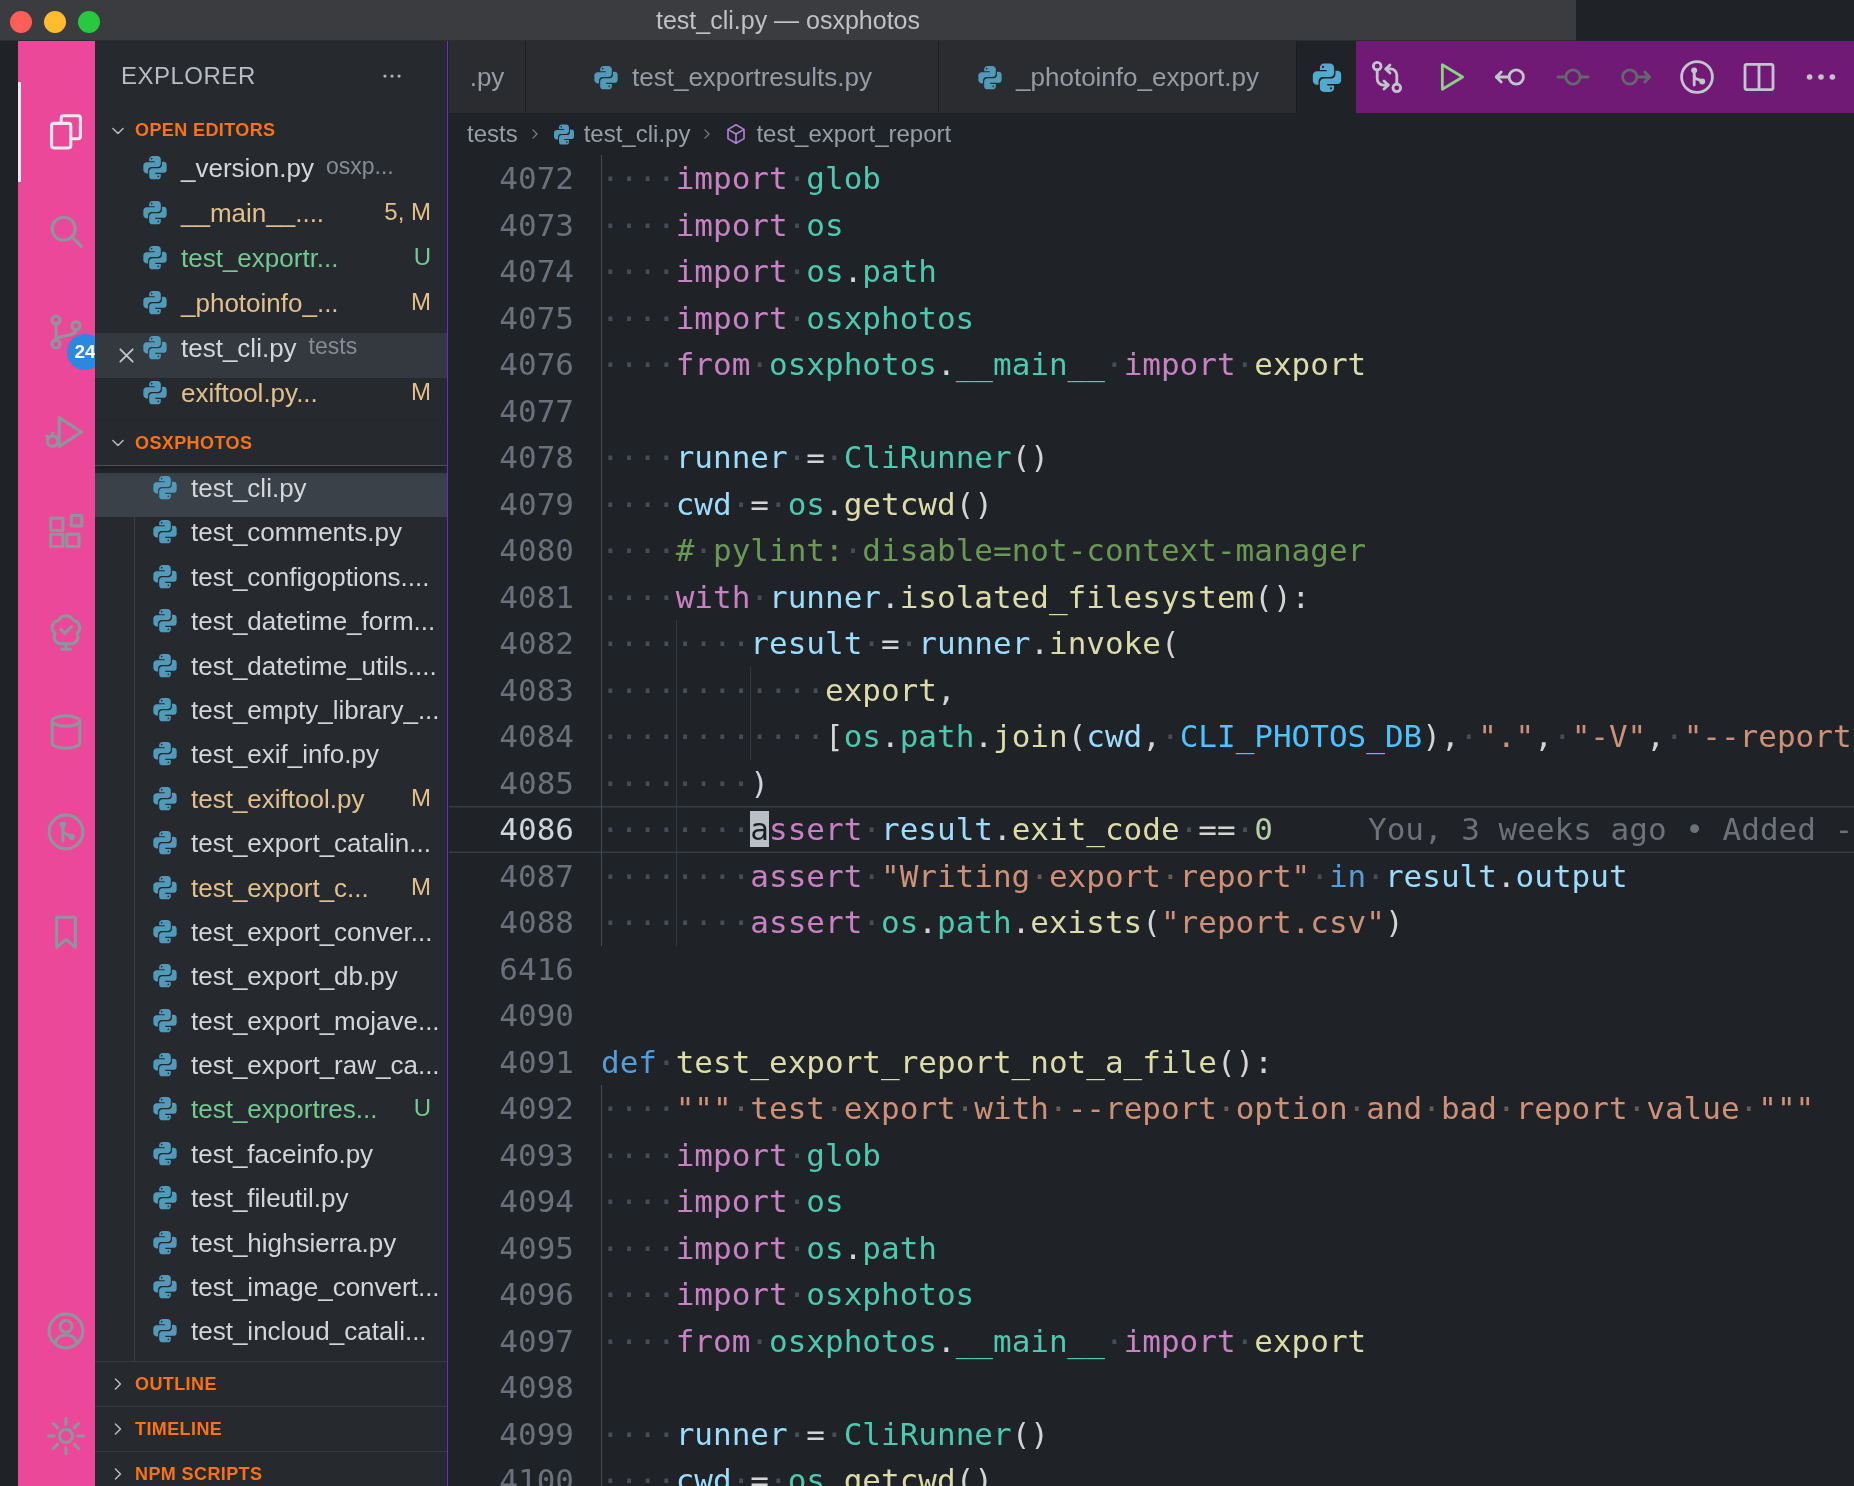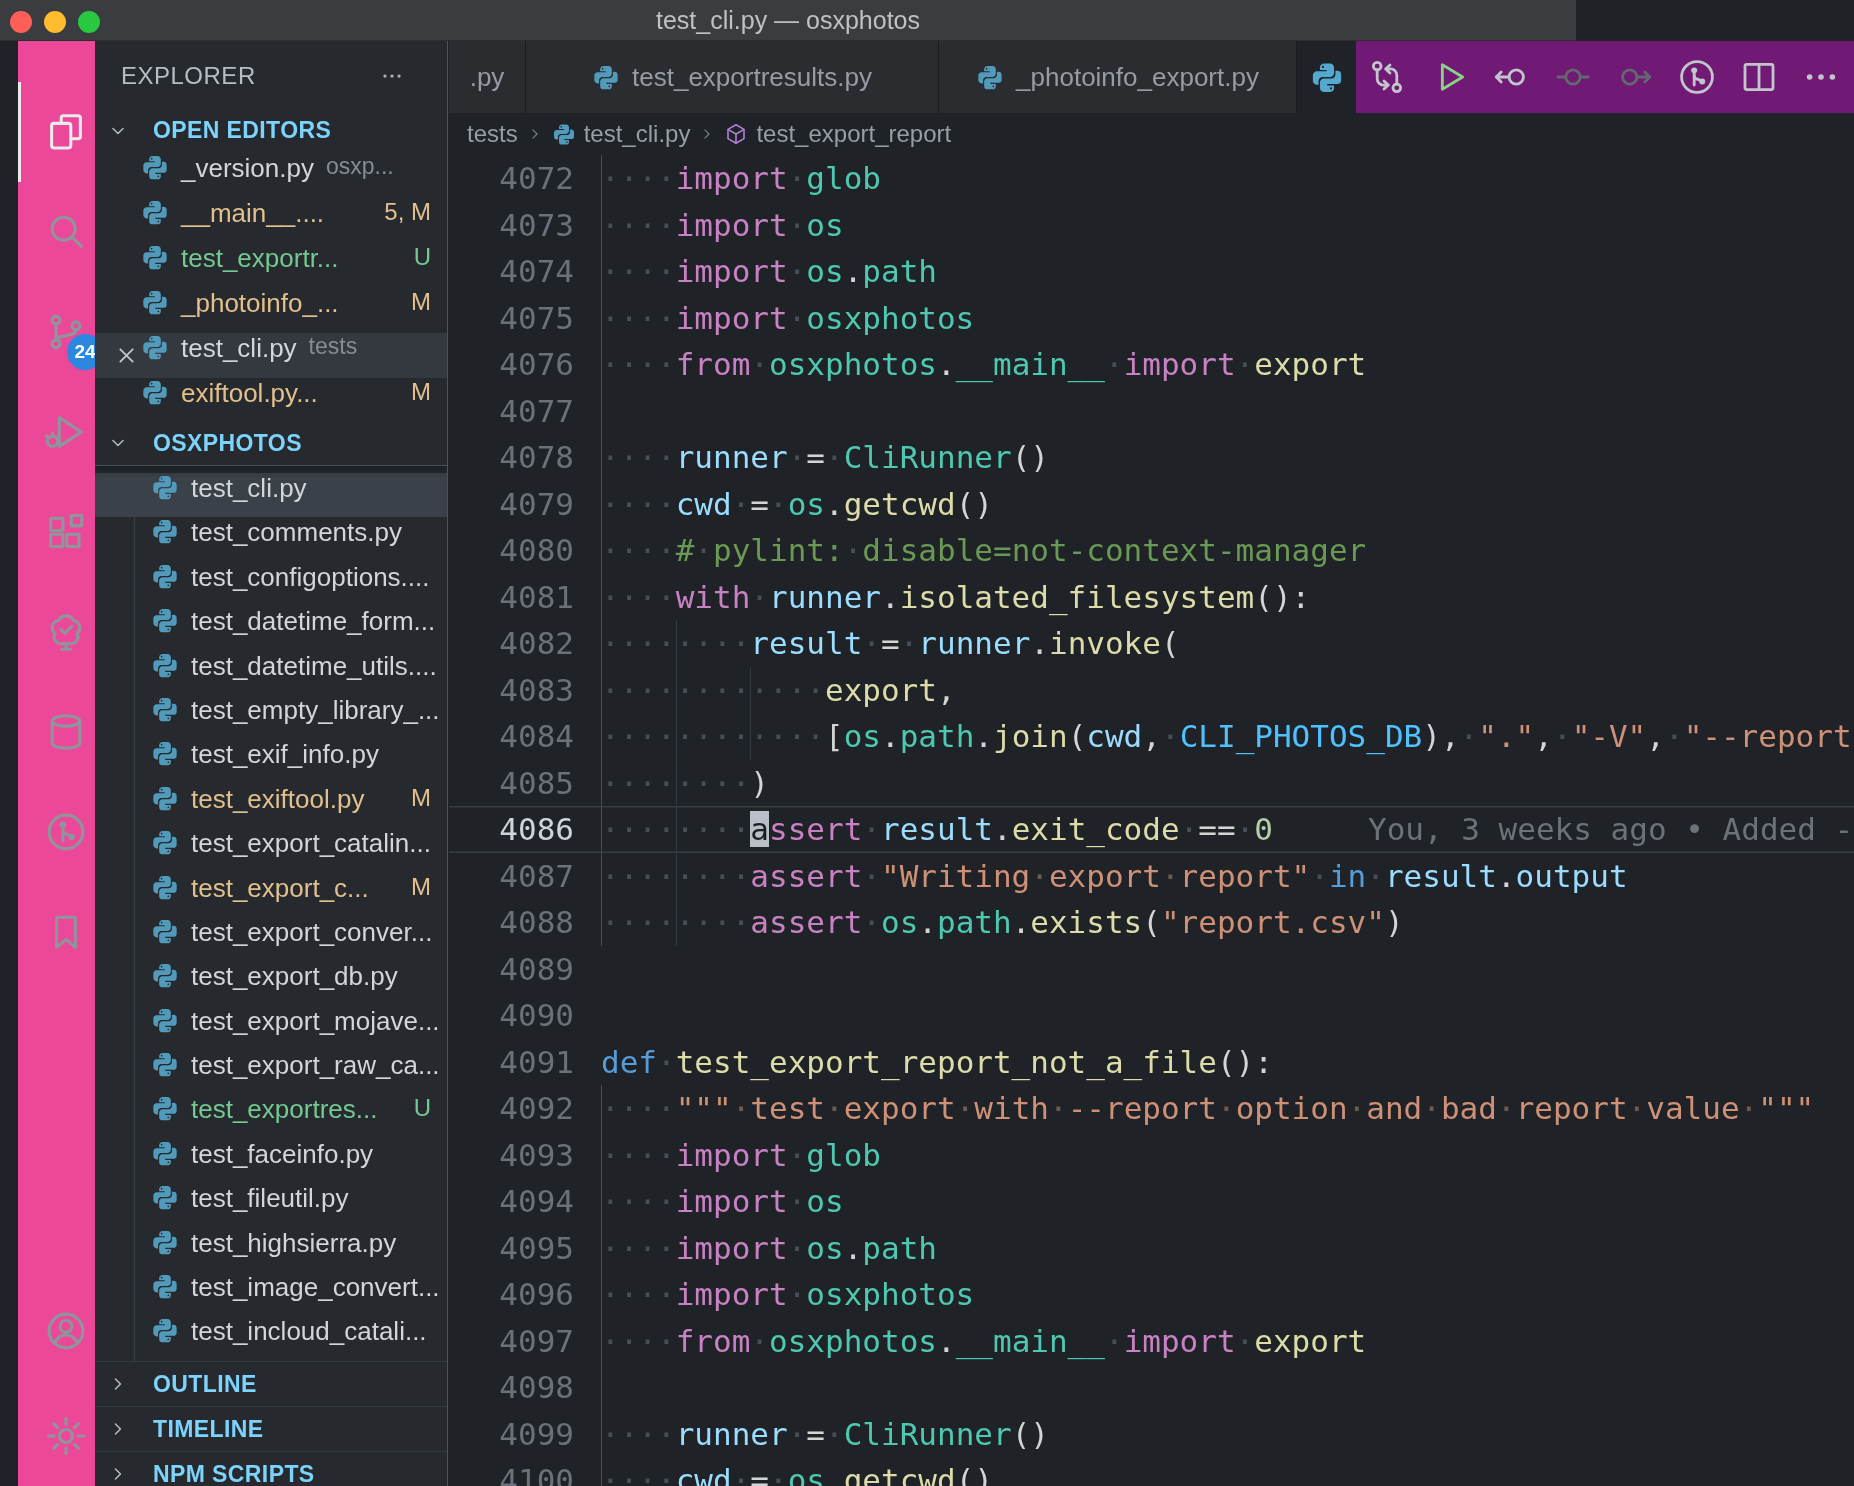--- a/index.html
+++ b/index.html
@@ -29,21 +29,21 @@
   
   .sidebar { position:absolute; top:41px; left:95px; width:353px; height:1445px; background:#262a2e; overflow:hidden;
              border-right:1px solid #6d28d9; }
   .sb-header { position:absolute; top:10px; left:0; width:100%; height:49px; display:flex; align-items:center; }
   .sb-title { margin-left:26px; color:#b8bcc4; font-size:24px; letter-spacing:.5px; }
   .sb-actions { position:absolute; right:40px; top:12px; width:30px; height:26px; color:#aeb2b8; }
   .sb-actions svg{ width:30px; height:26px; }
   .sect { position:absolute; left:0; width:100%; height:45px; display:flex; align-items:center; background:#262a2e; }
   .sect .chev { position:absolute; left:12px; width:22px; height:22px; color:#b9bdc4; }
   .sect .chev svg{ width:22px; height:22px; }
-  .sect .lbl { margin-left:58px; color:#7dd3fc; font-size:23px; font-weight:bold; letter-spacing:.4px; }
+  .sect .lbl { margin-left:40px; color:#f97316; font-size:18px; font-weight:bold; letter-spacing:.4px; }
   .sect.bottom { border-top:1px solid #343a40; }
   #sect-osx { top:380px; border-bottom:1px solid #4a5057; box-shadow:0 5px 7px rgba(0,0,0,.28); z-index:3; }
 
   .oe-row, .tree-row { position:relative; width:100%; display:flex; align-items:flex-start; }
   .oe-row { height:45px; }
   .tree-row { height:44.4px; }
   .oe-rows { position:absolute; top:112px; left:0; width:100%; }
   .tree-rows { position:absolute; top:432px; left:0; width:100%; height:888px; }
   .tree-rows::before { content:""; position:absolute; left:39px; top:0; bottom:0; width:1px; background:#3a4046; }
   .row-icon { width:28px; height:28px; margin-right:12px; flex:0 0 28px; color:#519aba; }
@@ -606,21 +606,21 @@
         <div class="crow"><div class="lnum">4079</div><div class="ltext"><i class="guide g0" style="left: 0ch;"></i><span class="tok tk-ws">····</span><span class="tok tk-var">cwd</span><span class="tok tk-ws">·</span><span class="tok tk-pun">=</span><span class="tok tk-ws">·</span><span class="tok tk-mod">os</span><span class="tok tk-pun">.</span><span class="tok tk-fn">getcwd</span><span class="tok tk-pun">()</span></div></div>
         <div class="crow"><div class="lnum">4080</div><div class="ltext"><i class="guide g0" style="left: 0ch;"></i><span class="tok tk-ws">····</span><span class="tok tk-com">#</span><span class="tok tk-ws">·</span><span class="tok tk-com">pylint:</span><span class="tok tk-ws">·</span><span class="tok tk-com">disable=not-context-manager</span></div></div>
         <div class="crow"><div class="lnum">4081</div><div class="ltext"><i class="guide g0" style="left: 0ch;"></i><span class="tok tk-ws">····</span><span class="tok tk-kw">with</span><span class="tok tk-ws">·</span><span class="tok tk-var">runner</span><span class="tok tk-pun">.</span><span class="tok tk-fn">isolated_filesystem</span><span class="tok tk-pun">():</span></div></div>
         <div class="crow"><div class="lnum">4082</div><div class="ltext"><i class="guide g0" style="left: 0ch;"></i><i class="guide g1" style="left: 4ch;"></i><span class="tok tk-ws">········</span><span class="tok tk-var">result</span><span class="tok tk-ws">·</span><span class="tok tk-pun">=</span><span class="tok tk-ws">·</span><span class="tok tk-var">runner</span><span class="tok tk-pun">.</span><span class="tok tk-fn">invoke</span><span class="tok tk-pun">(</span></div></div>
         <div class="crow"><div class="lnum">4083</div><div class="ltext"><i class="guide g0" style="left: 0ch;"></i><i class="guide g1" style="left: 4ch;"></i><i class="guide g2" style="left: 8ch;"></i><span class="tok tk-ws">············</span><span class="tok tk-fn">export</span><span class="tok tk-pun">,</span></div></div>
         <div class="crow"><div class="lnum">4084</div><div class="ltext"><i class="guide g0" style="left: 0ch;"></i><i class="guide g1" style="left: 4ch;"></i><i class="guide g2" style="left: 8ch;"></i><span class="tok tk-ws">············</span><span class="tok tk-pun">[</span><span class="tok tk-mod">os</span><span class="tok tk-pun">.</span><span class="tok tk-mod">path</span><span class="tok tk-pun">.</span><span class="tok tk-fn">join</span><span class="tok tk-pun">(</span><span class="tok tk-var">cwd</span><span class="tok tk-pun">,</span><span class="tok tk-ws">·</span><span class="tok tk-const">CLI_PHOTOS_DB</span><span class="tok tk-pun">),</span><span class="tok tk-ws">·</span><span class="tok tk-str">"."</span><span class="tok tk-pun">,</span><span class="tok tk-ws">·</span><span class="tok tk-str">"-V"</span><span class="tok tk-pun">,</span><span class="tok tk-ws">·</span><span class="tok tk-str">"--report"</span></div></div>
         <div class="crow"><div class="lnum">4085</div><div class="ltext"><i class="guide g0" style="left: 0ch;"></i><i class="guide g1" style="left: 4ch;"></i><span class="tok tk-ws">········</span><span class="tok tk-pun">)</span></div></div>
         <div class="crow current"><div class="lnum">4086</div><div class="ltext"><i class="guide g0" style="left: 0ch;"></i><i class="guide g1" style="left: 4ch;"></i><span class="tok tk-ws">········</span><span class="tok tk-cur">a</span><span class="tok tk-kw">ssert</span><span class="tok tk-ws">·</span><span class="tok tk-var">result</span><span class="tok tk-pun">.</span><span class="tok tk-fn">exit_code</span><span class="tok tk-ws">·</span><span class="tok tk-pun">==</span><span class="tok tk-ws">·</span><span class="tok tk-num">0</span><span class="blame">You, 3 weeks ago • Added --report</span></div></div>
         <div class="crow"><div class="lnum">4087</div><div class="ltext"><i class="guide g0" style="left: 0ch;"></i><i class="guide g1" style="left: 4ch;"></i><span class="tok tk-ws">········</span><span class="tok tk-kw">assert</span><span class="tok tk-ws">·</span><span class="tok tk-str">"Writing</span><span class="tok tk-wss">·</span><span class="tok tk-str">export</span><span class="tok tk-wss">·</span><span class="tok tk-str">report"</span><span class="tok tk-ws">·</span><span class="tok tk-kw2">in</span><span class="tok tk-ws">·</span><span class="tok tk-var">result</span><span class="tok tk-pun">.</span><span class="tok tk-var">output</span></div></div>
         <div class="crow"><div class="lnum">4088</div><div class="ltext"><i class="guide g0" style="left: 0ch;"></i><i class="guide g1" style="left: 4ch;"></i><span class="tok tk-ws">········</span><span class="tok tk-kw">assert</span><span class="tok tk-ws">·</span><span class="tok tk-mod">os</span><span class="tok tk-pun">.</span><span class="tok tk-mod">path</span><span class="tok tk-pun">.</span><span class="tok tk-fn">exists</span><span class="tok tk-pun">(</span><span class="tok tk-str">"report.csv"</span><span class="tok tk-pun">)</span></div></div>
-        <div class="crow"><div class="lnum">4089</div><div class="ltext"></div></div>
+        <div class="crow"><div class="lnum">6416</div><div class="ltext"></div></div>
         <div class="crow"><div class="lnum">4090</div><div class="ltext"></div></div>
         <div class="crow"><div class="lnum">4091</div><div class="ltext"><span class="tok tk-kw2">def</span><span class="tok tk-ws">·</span><span class="tok tk-fn">test_export_report_not_a_file</span><span class="tok tk-pun">():</span></div></div>
         <div class="crow"><div class="lnum">4092</div><div class="ltext"><i class="guide g0" style="left: 0ch;"></i><span class="tok tk-ws">····</span><span class="tok tk-str">"""</span><span class="tok tk-wss">·</span><span class="tok tk-str">test</span><span class="tok tk-wss">·</span><span class="tok tk-str">export</span><span class="tok tk-wss">·</span><span class="tok tk-str">with</span><span class="tok tk-wss">·</span><span class="tok tk-str">--report</span><span class="tok tk-wss">·</span><span class="tok tk-str">option</span><span class="tok tk-wss">·</span><span class="tok tk-str">and</span><span class="tok tk-wss">·</span><span class="tok tk-str">bad</span><span class="tok tk-wss">·</span><span class="tok tk-str">report</span><span class="tok tk-wss">·</span><span class="tok tk-str">value</span><span class="tok tk-wss">·</span><span class="tok tk-str">"""</span></div></div>
         <div class="crow"><div class="lnum">4093</div><div class="ltext"><i class="guide g0" style="left: 0ch;"></i><span class="tok tk-ws">····</span><span class="tok tk-kw">import</span><span class="tok tk-ws">·</span><span class="tok tk-mod">glob</span></div></div>
         <div class="crow"><div class="lnum">4094</div><div class="ltext"><i class="guide g0" style="left: 0ch;"></i><span class="tok tk-ws">····</span><span class="tok tk-kw">import</span><span class="tok tk-ws">·</span><span class="tok tk-mod">os</span></div></div>
         <div class="crow"><div class="lnum">4095</div><div class="ltext"><i class="guide g0" style="left: 0ch;"></i><span class="tok tk-ws">····</span><span class="tok tk-kw">import</span><span class="tok tk-ws">·</span><span class="tok tk-mod">os</span><span class="tok tk-pun">.</span><span class="tok tk-mod">path</span></div></div>
         <div class="crow"><div class="lnum">4096</div><div class="ltext"><i class="guide g0" style="left: 0ch;"></i><span class="tok tk-ws">····</span><span class="tok tk-kw">import</span><span class="tok tk-ws">·</span><span class="tok tk-mod">osxphotos</span></div></div>
         <div class="crow"><div class="lnum">4097</div><div class="ltext"><i class="guide g0" style="left: 0ch;"></i><span class="tok tk-ws">····</span><span class="tok tk-kw">from</span><span class="tok tk-ws">·</span><span class="tok tk-mod">osxphotos</span><span class="tok tk-pun">.</span><span class="tok tk-mod">__main__</span><span class="tok tk-ws">·</span><span class="tok tk-kw">import</span><span class="tok tk-ws">·</span><span class="tok tk-fn">export</span></div></div>
         <div class="crow"><div class="lnum">4098</div><div class="ltext"><i class="guide g0" style="left: 0ch;"></i></div></div>
         <div class="crow"><div class="lnum">4099</div><div class="ltext"><i class="guide g0" style="left: 0ch;"></i><span class="tok tk-ws">····</span><span class="tok tk-var">runner</span><span class="tok tk-ws">·</span><span class="tok tk-pun">=</span><span class="tok tk-ws">·</span><span class="tok tk-mod">CliRunner</span><span class="tok tk-pun">()</span></div></div>

